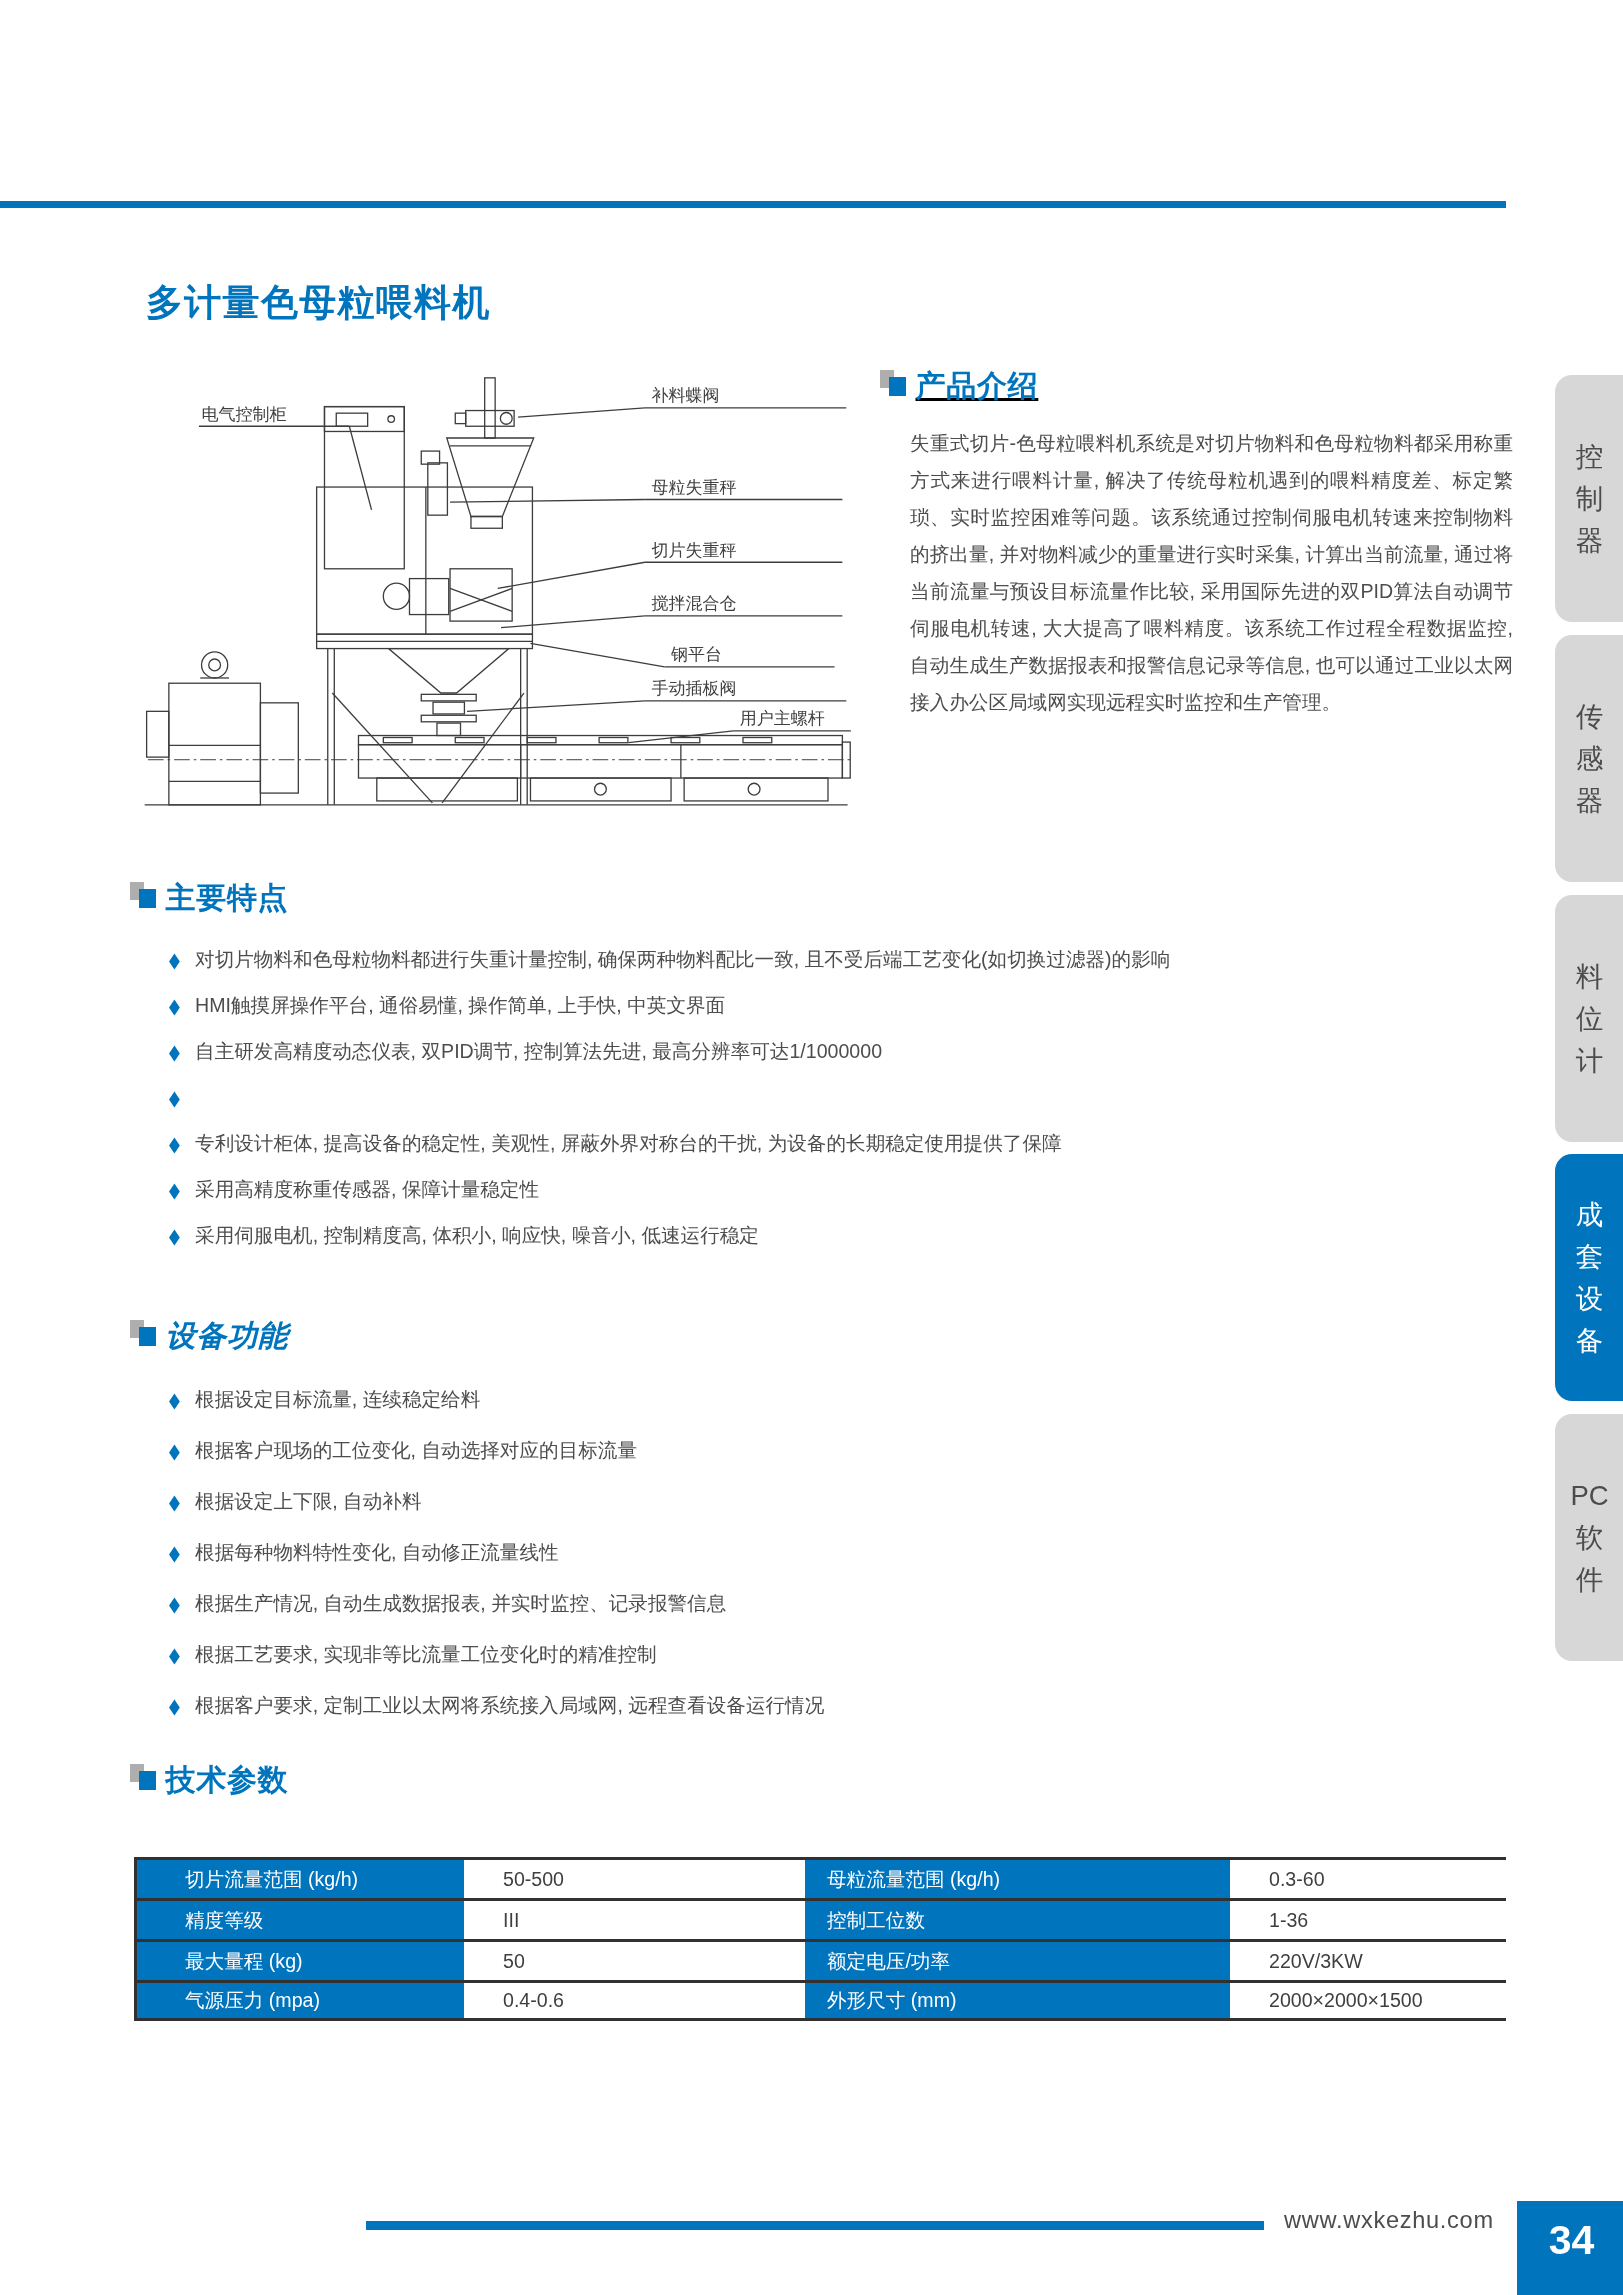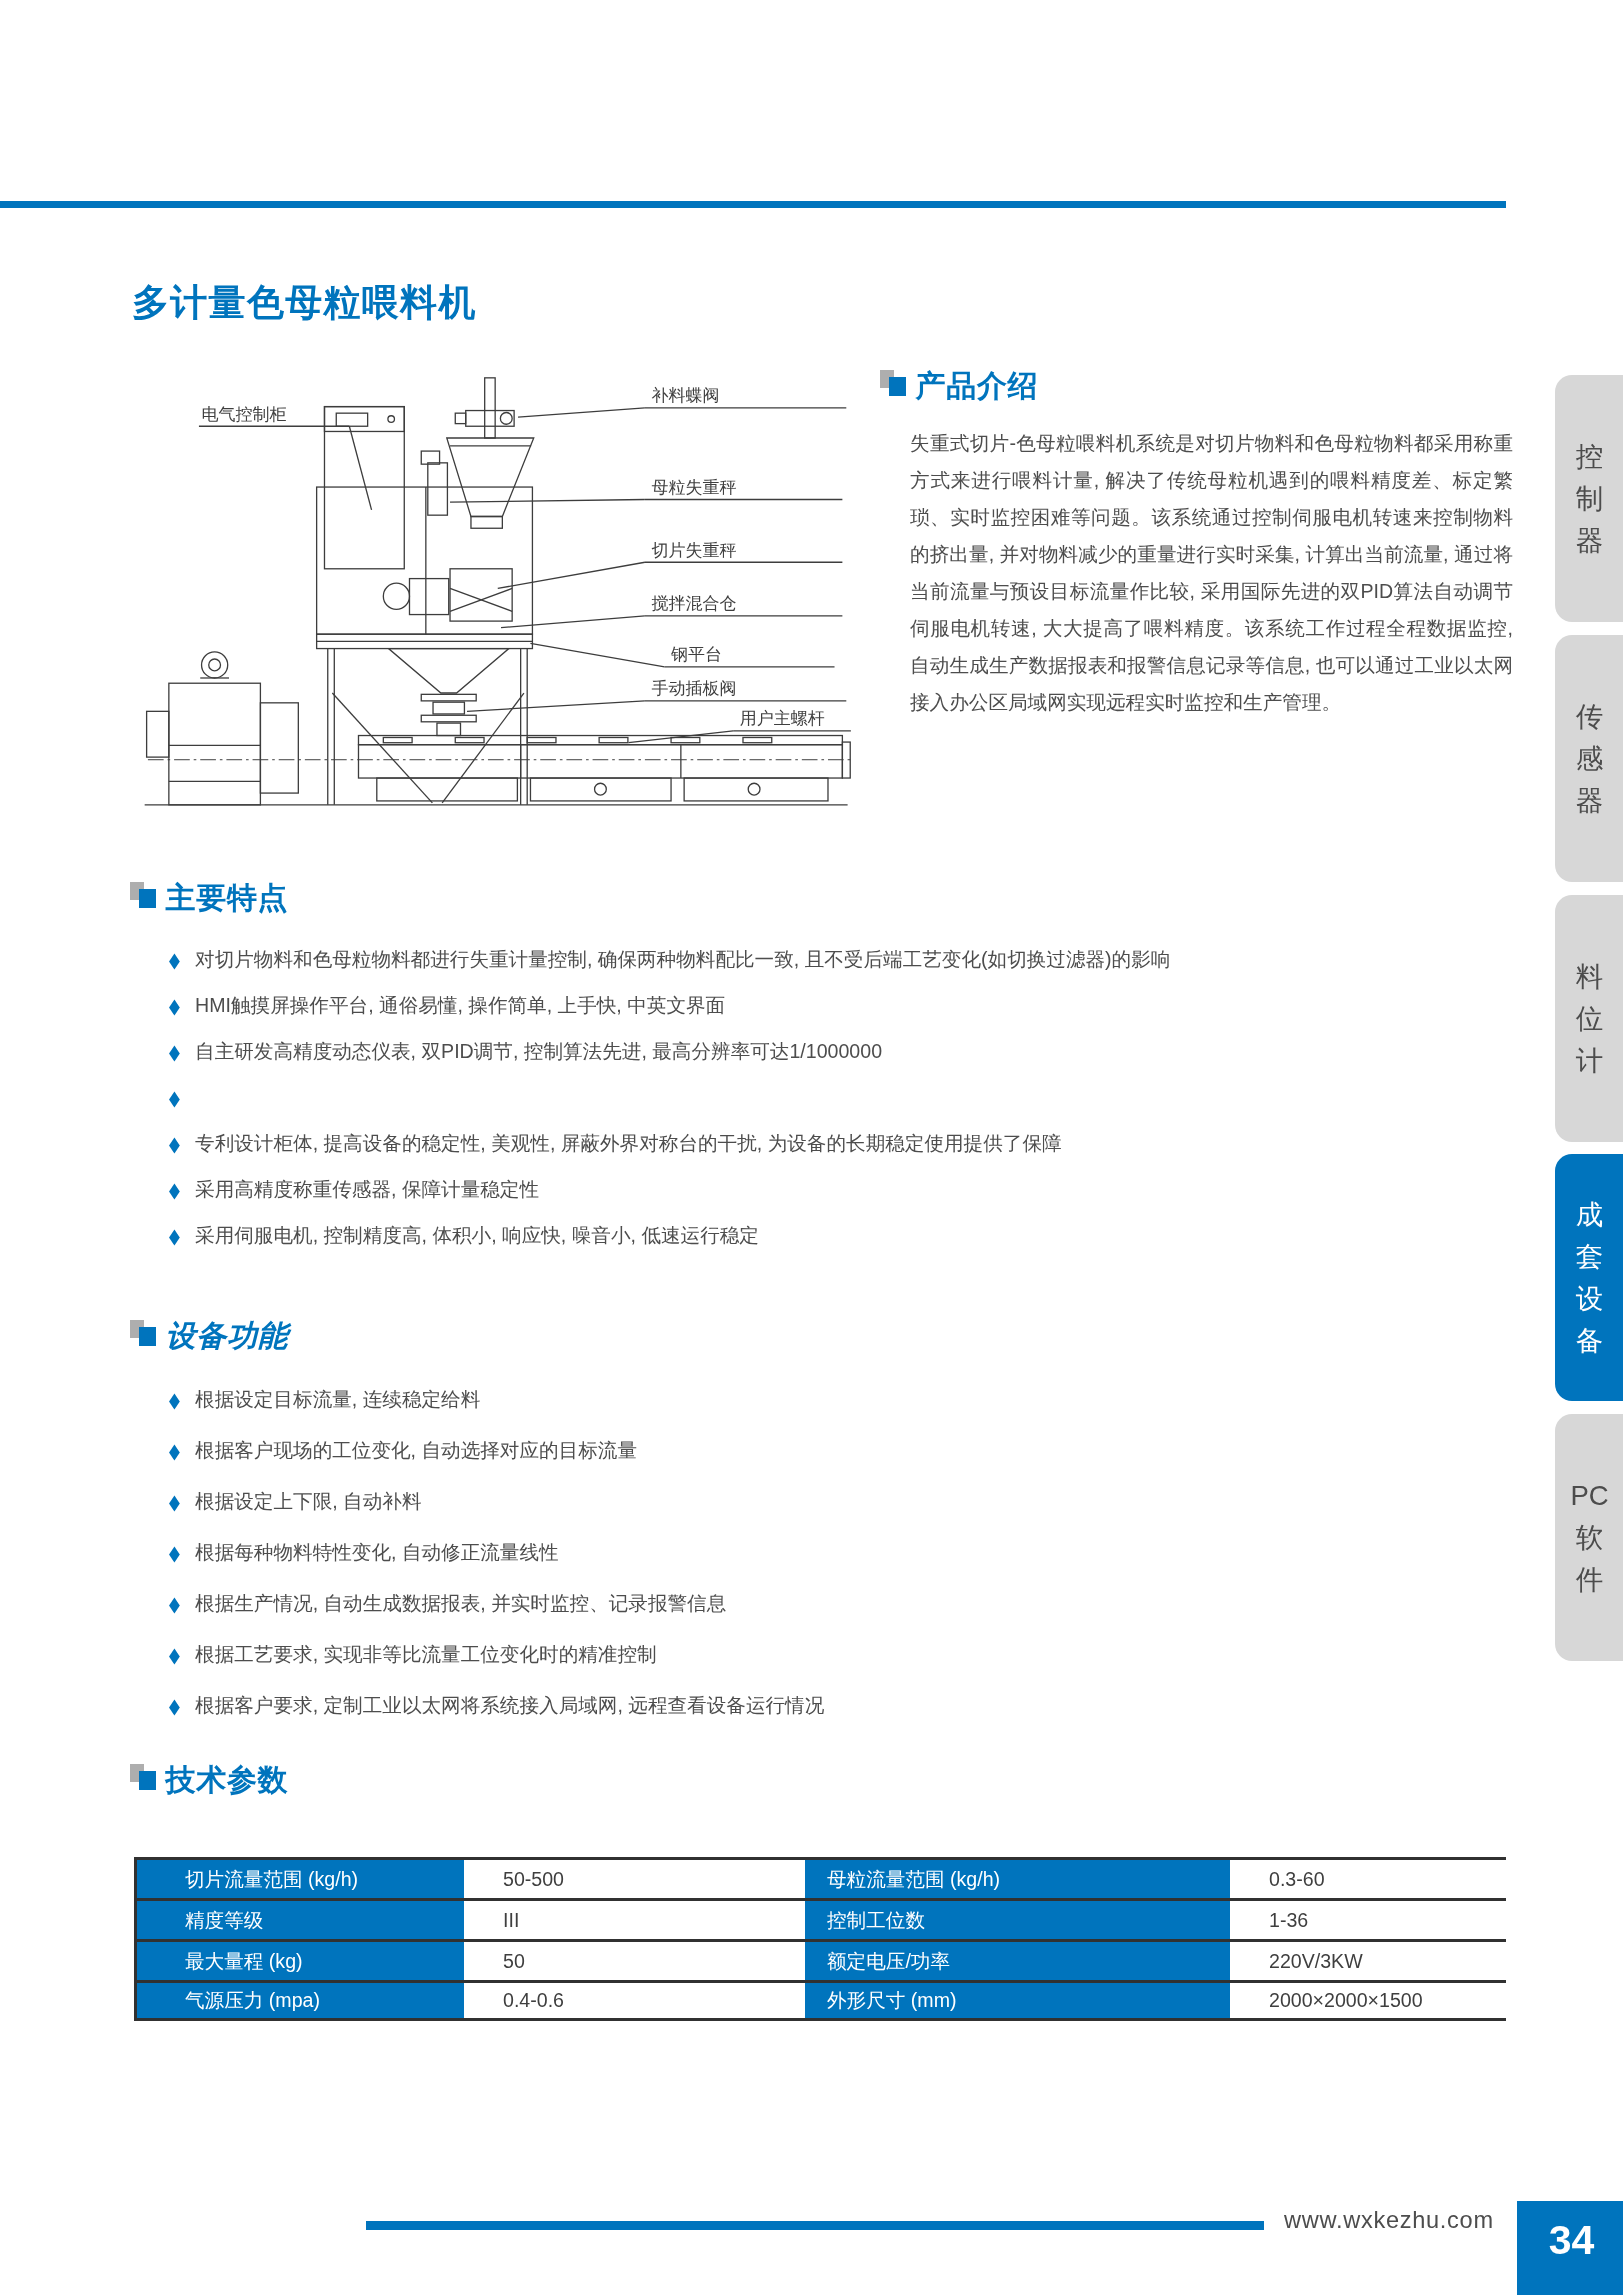--- a/index.html
+++ b/index.html
@@ -8,21 +8,21 @@
     --body:#4d4d4d;
     --tabgray:#d7d7d7;
     --dark:#313131;
   }
   *{margin:0;padding:0;box-sizing:border-box;}
   body{background:#ffffff;font-family:"Liberation Sans","DejaVu Sans",sans-serif;}
   .page{position:relative;width:1623px;height:2295px;background:#ffffff;overflow:hidden;}
 
   .topbar{position:absolute;left:0;top:201px;width:1506px;height:6.5px;background:var(--blue);}
 
-  .doc-title{position:absolute;left:132px;top:278px;font-size:37px;font-weight:bold;color:var(--blue);letter-spacing:1.3px;}
+  .doc-title{position:absolute;left:146px;top:278px;font-size:37px;font-weight:bold;color:var(--blue);letter-spacing:1.3px;}
 
   
   .sec-head{position:absolute;display:flex;align-items:flex-start;}
   .sec-icon{position:relative;width:29px;height:30px;flex:0 0 29px;}
   .sec-icon .shadow{position:absolute;left:0;top:0;width:14.4px;height:17.7px;background:#aeaeae;}
   .sec-icon .front{position:absolute;left:8.5px;top:6.5px;width:17.7px;height:19px;background:var(--blue);}
   .sec-title{font-size:30px;font-weight:bold;color:var(--blue);line-height:31px;margin-left:6.5px;letter-spacing:0.7px;}
 
   .intro-body{position:absolute;left:910px;top:425px;width:603px;font-size:19.6px;line-height:37px;color:var(--body);text-align:justify;}
 
@@ -186,21 +186,21 @@
       <text x="800" y="74">补料蝶阀</text>
       <text x="800" y="214">母粒失重秤</text>
       <text x="800" y="310">切片失重秤</text>
       <text x="800" y="392">搅拌混合仓</text>
       <text x="830" y="470">钢平台</text>
       <text x="800" y="522">手动插板阀</text>
       <text x="935" y="568">用户主螺杆</text>
     </svg>
   </div>
 
-  <div class="sec-head" style="left:880px;top:370px;">
+  <div class="sec-head" style="left:880px;top:370px;text-decoration:underline;">
     <span class="sec-icon">
         <span class="shadow"></span>
         <span class="front"></span>
       </span>
     <span class="sec-title">产品介绍</span>
   </div>
   <div class="intro-body">失重式切片-色母粒喂料机系统是对切片物料和色母粒物料都采用称重方式来进行喂料计量, 解决了传统母粒机遇到的喂料精度差、标定繁琐、实时监控困难等问题。该系统通过控制伺服电机转速来控制物料的挤出量, 并对物料减少的重量进行实时采集, 计算出当前流量, 通过将当前流量与预设目标流量作比较, 采用国际先进的双PID算法自动调节伺服电机转速, 大大提高了喂料精度。该系统工作过程全程数据监控, 自动生成生产数据报表和报警信息记录等信息, 也可以通过工业以太网接入办公区局域网实现远程实时监控和生产管理。</div>
 
   <div class="sec-head" style="left:130px;top:882px;">
     <span class="sec-icon">

